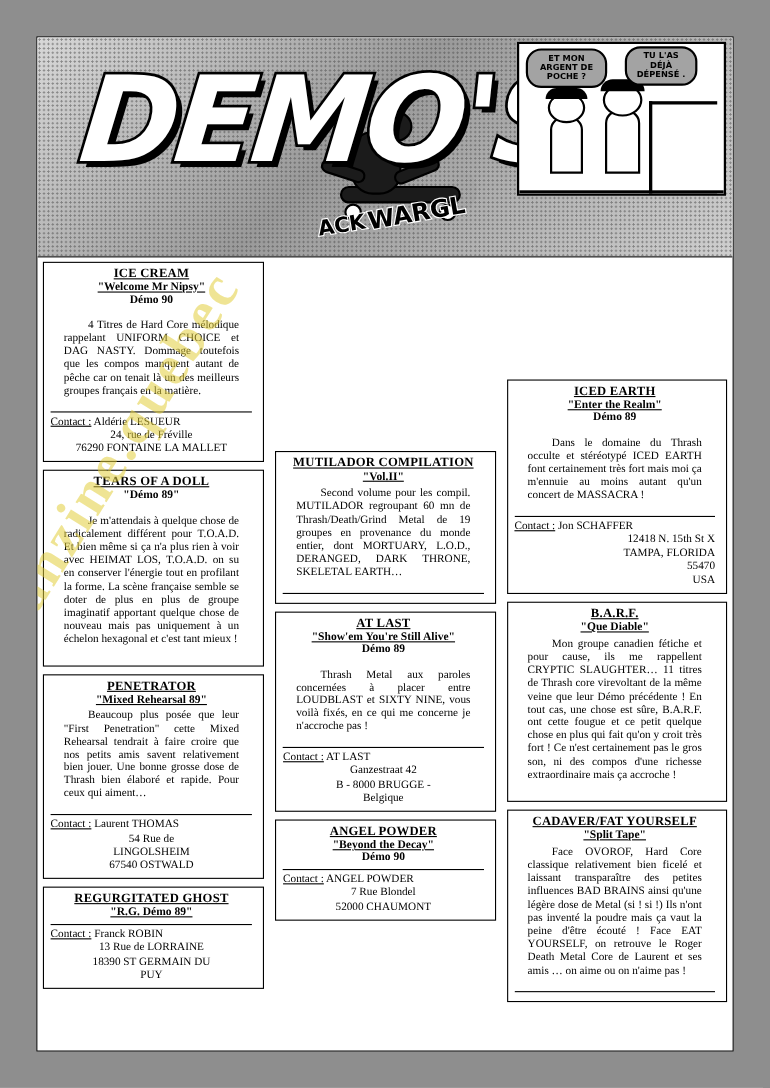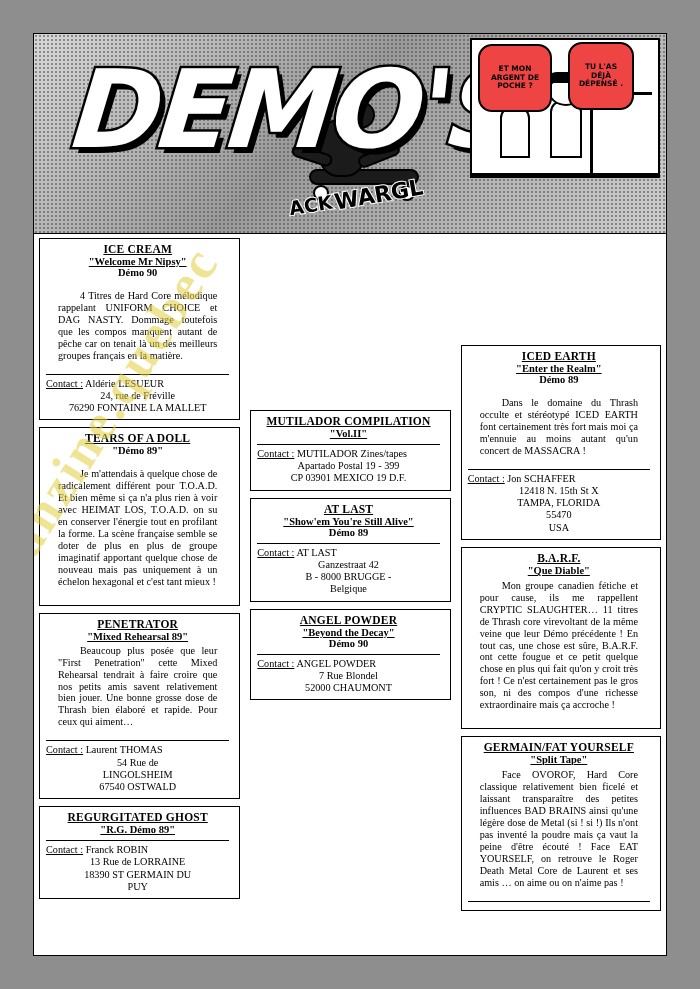--- a/index.html
+++ b/index.html
@@ -68,22 +68,22 @@
     position:absolute; left:215px; top:55px; width:230px; height:145px;
   }
   .skater .body { position:absolute; background:#1b1b1b; border:2px solid #000;}
   .comic {
     position:absolute; right:6px; top:4px;
     width:190px; height:140px;
     background:#fff; border:2px solid #000;
     overflow:hidden;
   }
   .bubble {
-    position:absolute; background:#ef4444; border:2px solid #000;
-    border-radius:14px; padding:19px 6px;
+    position:absolute; background:#a3a3a3; border:2px solid #000;
+    border-radius:14px; padding:3px 6px;
     font-family:"DejaVu Sans", sans-serif;
     font-size:7.5px; font-weight:bold; text-align:center; line-height:1.15;
   }
   .b1 { left:6px; top:4px; width:74px; }
   .b2 { left:96px; top:2px; width:66px; }
   .kid {
     position:absolute; border:2px solid #000; background:#fff;
   }
   .chair {
     position:absolute; left:118px; top:52px; width:62px; height:86px;
@@ -141,21 +141,21 @@
   .rule {
     border:0; border-top:1px solid #000;
     margin: 5px 0 3px 0;
   }
   .contact {
     font-size:10.2px;
     line-height:1.2;
   }
   .contact .lbl { text-decoration: underline; }
   .contact .addr { text-align:center; display:block; }
-  .contact .addr-left { text-align:center; display:block; }
+  .contact .addr-left { text-align:right; display:block; }
   
   .wm {
     position:absolute;
     left: 40px; top: 210px;
     width: 560px; height: 640px;
     pointer-events:none;
     transform: rotate(-58deg);
     transform-origin: 50% 50%;
     font-family:"Liberation Serif", serif;
     font-size: 52px;
@@ -255,33 +255,29 @@
         </div>
       </div>
 
     </div>
 
     <div class="col c2">
 
       <div class="card" style="margin-top:172px">
         <div class="title">MUTILADOR COMPILATION</div>
         <div class="subtitle">"Vol.II"</div>
-        <hr class="rule">
-        <div class="contact">
-          <span class="lbl">Contact :</span>
-          <span>MUTILADOR Zines/tapes</span>
-          <span class="addr">Apartado Postal 19 - 399</span>
-          <span class="addr">CP 03901 MEXICO 19 D.F.</span>
-        </div>
+        <p class="body-text" style="margin-top:4px">Second volume pour les compil. MUTILADOR regroupant 60 mn de Thrash/Death/Grind Metal de 19 groupes en provenance du monde entier, dont MORTUARY, L.O.D., DERANGED, DARK THRONE, SKELETAL EARTH…</p>
+        <hr class="rule">
       </div>
 
       <div class="card">
         <div class="title">AT LAST</div>
         <div class="subtitle">"Show'em You're Still Alive"</div>
         <div class="demoyear">Démo 89</div>
+        <p class="body-text">Thrash Metal aux paroles concernées à placer entre LOUDBLAST et SIXTY NINE, vous voilà fixés, en ce qui me concerne je n'accroche pas !</p>
         <hr class="rule">
         <div class="contact">
           <span class="lbl">Contact :</span>
           <span>AT LAST</span>
           <span class="addr">Ganzestraat 42</span>
           <span class="addr">B - 8000 BRUGGE -</span>
           <span class="addr">Belgique</span>
         </div>
       </div>
 
@@ -318,21 +314,21 @@
         </div>
       </div>
 
       <div class="card">
         <div class="title">B.A.R.F.</div>
         <div class="subtitle">"Que Diable"</div>
         <p class="body-text" style="margin-top:4px">Mon groupe canadien fétiche et pour cause, ils me rappellent CRYPTIC SLAUGHTER… 11 titres de Thrash core virevoltant de la même veine que leur Démo précédente ! En tout cas, une chose est sûre, B.A.R.F. ont cette fougue et ce petit quelque chose en plus qui fait qu'on y croit très fort ! Ce n'est certainement pas le gros son, ni des compos d'une richesse extraordinaire mais ça accroche !</p>
       </div>
 
       <div class="card">
-        <div class="title">GERMAIN/FAT YOURSELF</div>
+        <div class="title">CADAVER/FAT YOURSELF</div>
         <div class="subtitle">"Split Tape"</div>
         <p class="body-text" style="margin-top:4px">Face OVOROF, Hard Core classique relativement bien ficelé et laissant transparaître des petites influences BAD BRAINS ainsi qu'une légère dose de Metal (si ! si !) Ils n'ont pas inventé la poudre mais ça vaut la peine d'être écouté ! Face EAT YOURSELF, on retrouve le Roger Death Metal Core de Laurent et ses amis … on aime ou on n'aime pas !</p>
         <hr class="rule">
       </div>
 
     </div>
   </div>
 
   <div class="wm">fanzine.quebec</div>
 

